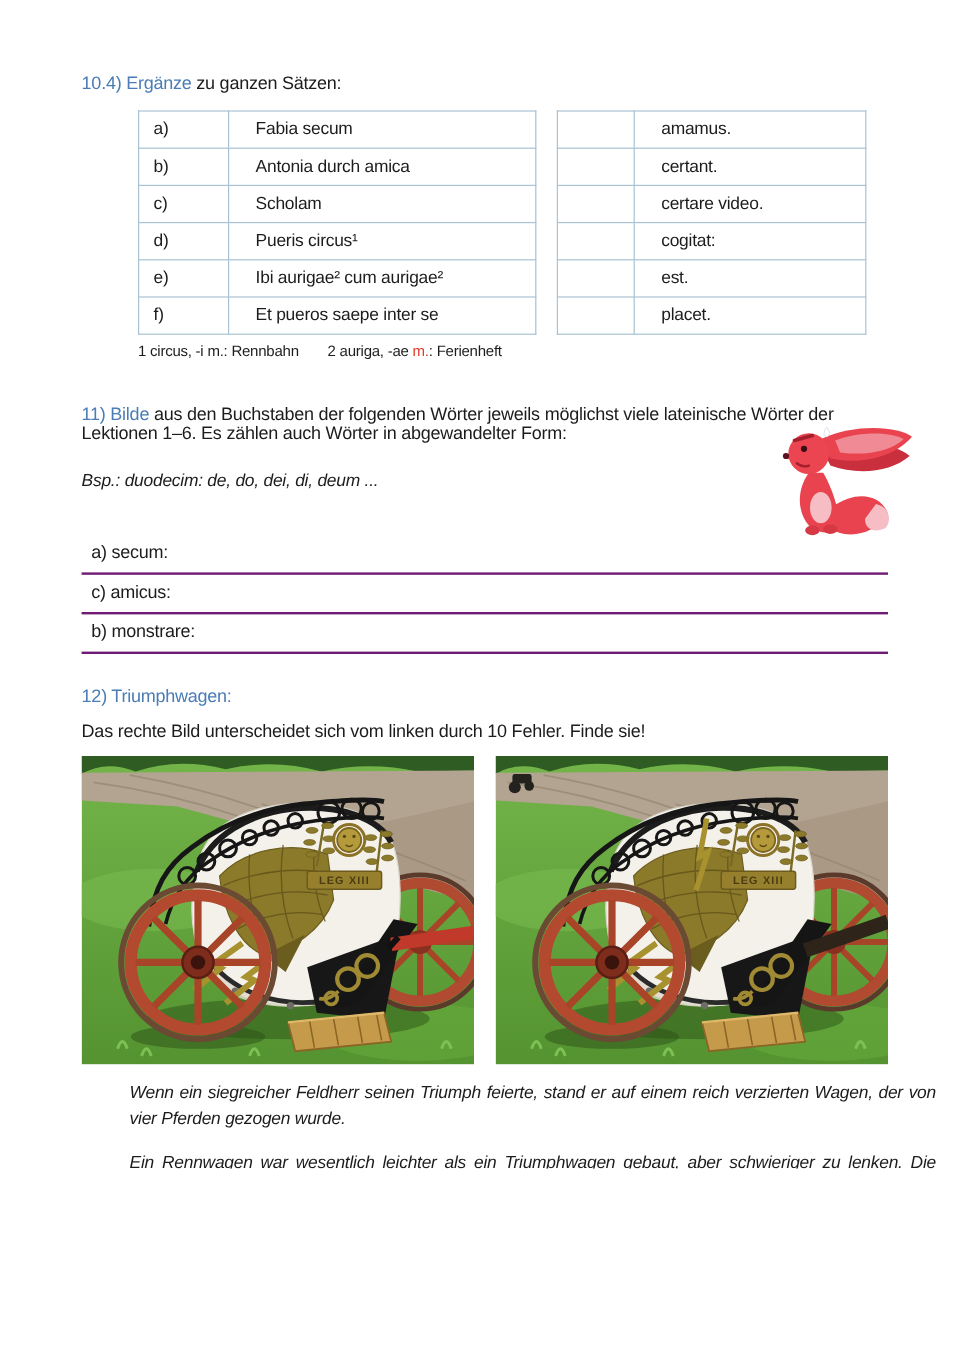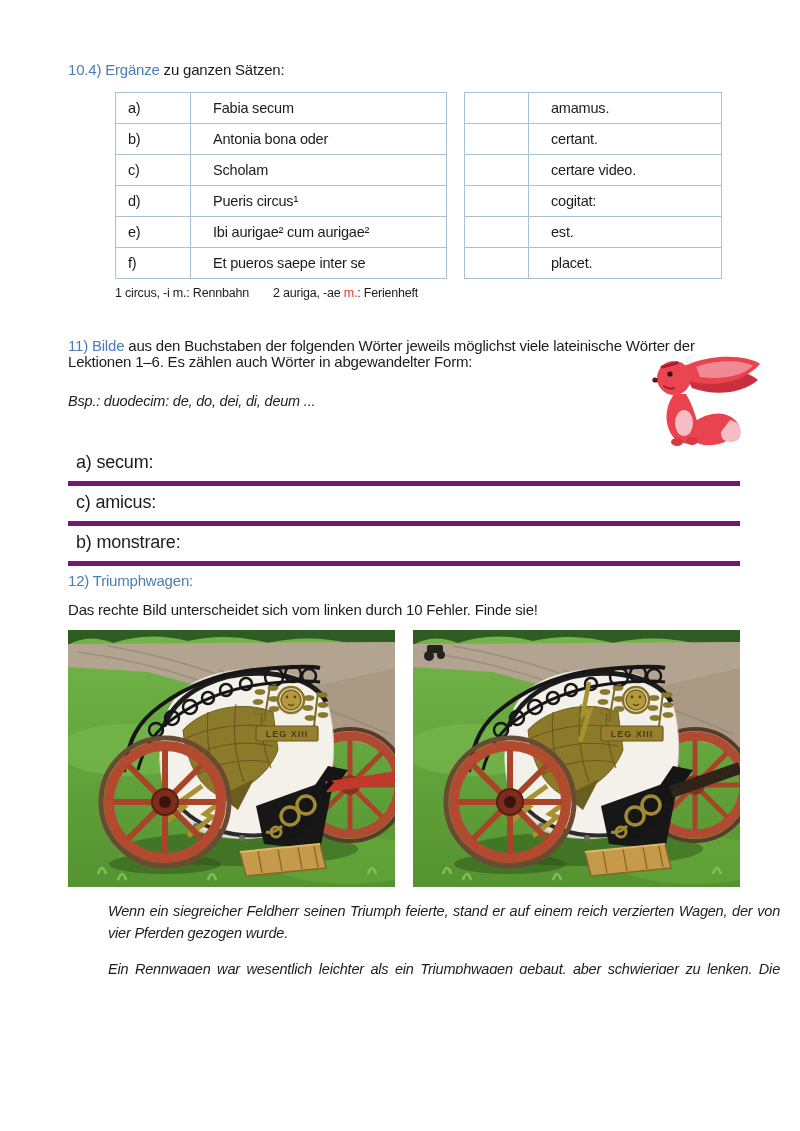--- a/index.html
+++ b/index.html
@@ -19,21 +19,21 @@
   table.ex-tbl td.lbl { padding-left:12px; }
   table.ex-tbl td.txt { padding-left:22px; }
 
   .footnote { font-size:12.5px; color:#1c1c1c; }
   .footnote .n1 { margin-right:24px; }
   .red { color:#e0392e; }
 
   .bsp { font-size:14.5px; font-style:italic; }
 
   .wordlist { width:672px; }
-  .wordlist .item { font-size:18px; padding:6px 0 8px 8px; border-bottom:5px solid #701a75; }
+  .wordlist .item { font-size:15px; padding:6px 0 8px 8px; border-bottom:2px solid #701a75; }
 
   .instruction { font-size:15px; }
 
   .photos { display:flex; gap:18px; }
   .photos svg { display:block; }
 
   .paras { width:672px;margin-left:40px; }
   .paras p { font-size:14.5px; font-style:italic; font-weight:500; text-align:justify; line-height:1.5; margin-bottom:14px; }
 
   .foot-copy { font-size:11px; color:#90b3d6; }
@@ -55,21 +55,21 @@
         <col style="width:75px">
         <col>
       </colgroup>
     <tbody>
       <tr>
         <td class="lbl">a)</td>
         <td class="txt">Fabia secum</td>
       </tr>
       <tr>
         <td class="lbl">b)</td>
-        <td class="txt">Antonia bona oder</td>
+        <td class="txt">Antonia durch amica</td>
       </tr>
       <tr>
         <td class="lbl">c)</td>
         <td class="txt">Scholam</td>
       </tr>
       <tr>
         <td class="lbl">d)</td>
         <td class="txt">Pueris circus¹</td>
       </tr>
       <tr>

